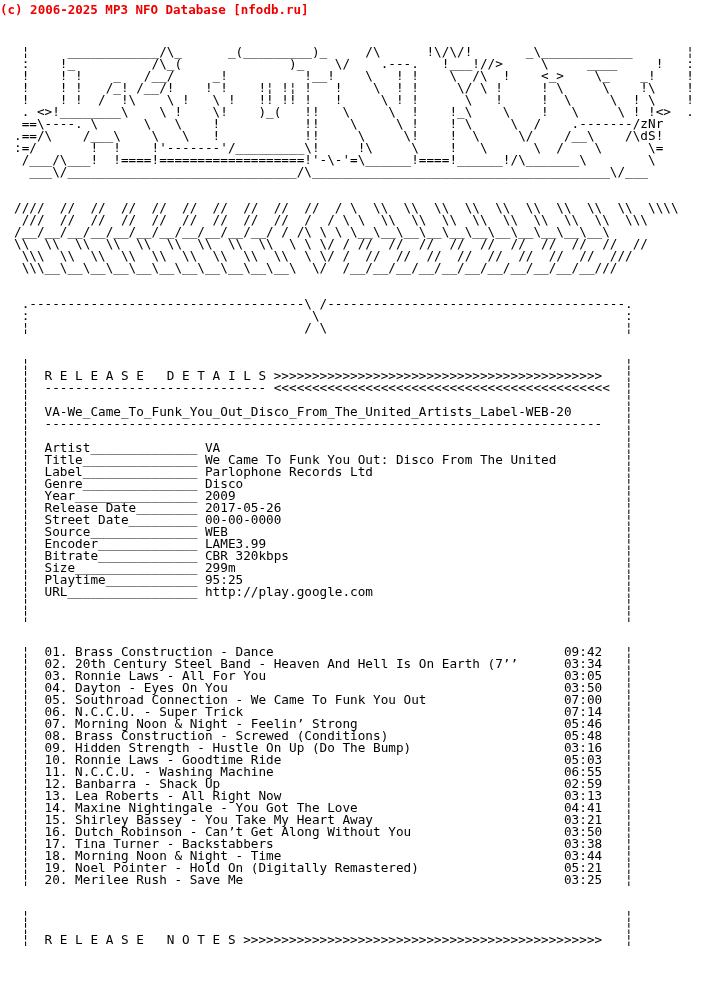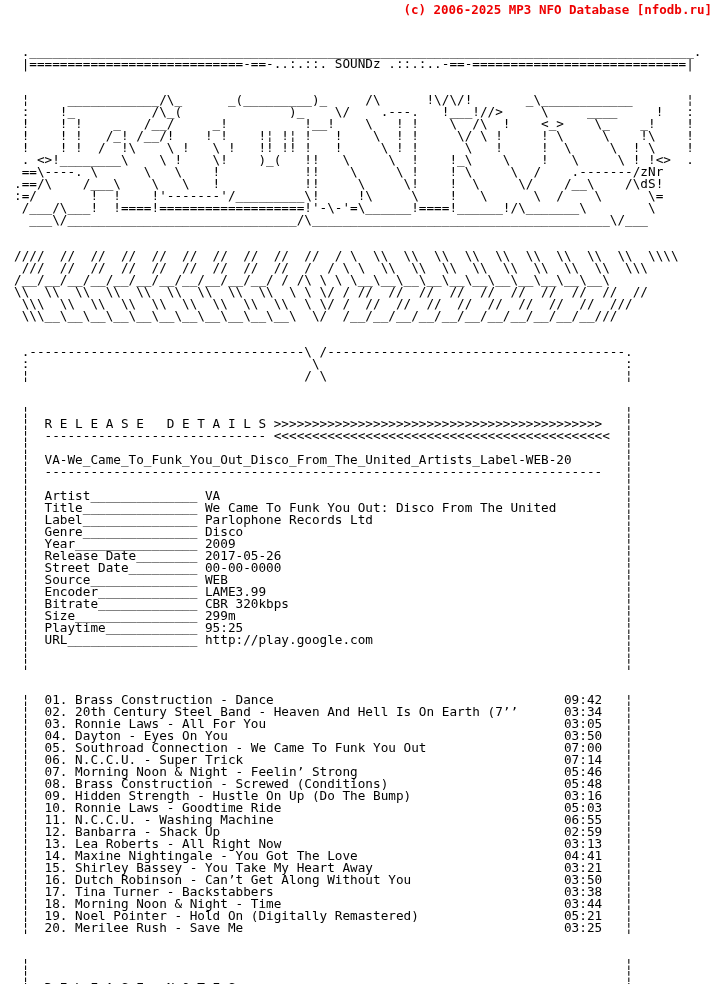--- a/index.html
+++ b/index.html
@@ -1,29 +1,28 @@
 <!DOCTYPE html>
 <html><head>
 <meta charset="utf-8">
 <style>
   html,body{margin:0;padding:0;background:#ffffff;}
   .page{position:relative;width:712px;height:984px;background:#ffffff;overflow:hidden;}
   .copyright{font-family:"DejaVu Sans Mono",monospace;font-weight:bold;font-size:12.5px;
-             line-height:16px;color:#ee0000;text-align:right;padding-top:2px;}
+             line-height:16px;color:#ee0000;text-align:left;padding-top:2px;}
   .nfo{font-family:"DejaVu Sans Mono",monospace;font-size:12.7px;line-height:12px;
        color:#000000;padding:4px 0 0 14px;white-space:pre;}
   .ln{height:12px;white-space:pre;}
 </style>
 </head>
 <body>
 
 <div class="page">
   <div class="copyright">(c) 2006-2025 MP3 NFO Database [nfodb.ru]</div>
   <div class="nfo">
-    <div id="sec-banner"><div class="ln"> ._______________________________________________________________________________________.</div><div class="ln"> |============================-==-..:.::. SOUNDz .::.:..-==-============================|</div></div>
     <div id="sec-logo"><div class="ln"> ¦     ____________/\_      _(_________)_     /\      !\/\/!       _\____________       ¦</div><div class="ln"> :    !_          /\_(              )_    \/    .---.   !___!//&gt;     \     ____     !   :</div><div class="ln"> !    ! !    _   /__/     _!          !__!    \   ! !    \  /\  !    &lt;_&gt;    \_    _!    !</div><div class="ln"> !    ! !   /_! /__/!    ! !    !¦ !¦ !   !    \  ! !     \/ \ !     ! \     \    !\    !</div><div class="ln"> !    ! !  /  !\    \ !   \ !   !! !! !   !     \ ! !      \   !     !  \     \  ! \    !</div><div class="ln"> . &lt;&gt;!________\    \ !    \!    )_(   !!   \     \  !    !_\    \    !   \     \ ! !&lt;&gt;  .</div><div class="ln"> ==\----. \      \   \    !           !!    \     \ !    ! \     \  /    .-------/zNr   </div><div class="ln">.==/\    /___\    \   \   !           !!     \     \!    !  \     \/    /__\    /\dS!   </div><div class="ln">:=/       !  !    !'-------'/_________\!     !\     \    !   \      \  /    \      \=   </div><div class="ln"> /___/\___!  !====!===================!'-\-'=\______!====!______!/\_______\        \    </div><div class="ln">  ___\/______________________________/\_______________________________________\/___     </div></div>
     <div id="sec-hatch"><div class="ln">////  //  //  //  //  //  //  //  //  //  / \  \\  \\  \\  \\  \\  \\  \\  \\  \\  \\\\</div><div class="ln"> ///  //  //  //  //  //  //  //  //  /  / \ \  \\  \\  \\  \\  \\  \\  \\  \\  \\\</div><div class="ln">/__/__/__/__/__/__/__/__/__/__/__/ / /\ \ \ \__\__\__\__\__\__\__\__\__\__\__\</div><div class="ln">\\  \\  \\  \\  \\  \\  \\  \\  \\  \ \ \/ / //  //  //  //  //  //  //  //  //  //</div><div class="ln"> \\\  \\  \\  \\  \\  \\  \\  \\  \\  \ \/ /  //  //  //  //  //  //  //  //  ///</div><div class="ln"> \\\__\__\__\__\__\__\__\__\__\__\__\  \/  /__/__/__/__/__/__/__/__/__/__/__///</div></div>
     <div id="sec-boxtop"><div class="ln"> .------------------------------------\ /---------------------------------------.</div><div class="ln"> :                                     \                                        :</div><div class="ln"> ¦                                    / \                                       ¦</div></div>
     <div id="sec-details"><div class="ln"> ¦                                                                              ¦</div><div class="ln"> ¦  R E L E A S E   D E T A I L S &gt;&gt;&gt;&gt;&gt;&gt;&gt;&gt;&gt;&gt;&gt;&gt;&gt;&gt;&gt;&gt;&gt;&gt;&gt;&gt;&gt;&gt;&gt;&gt;&gt;&gt;&gt;&gt;&gt;&gt;&gt;&gt;&gt;&gt;&gt;&gt;&gt;&gt;&gt;&gt;&gt;&gt;&gt;   ¦</div><div class="ln"> ¦  ----------------------------- &lt;&lt;&lt;&lt;&lt;&lt;&lt;&lt;&lt;&lt;&lt;&lt;&lt;&lt;&lt;&lt;&lt;&lt;&lt;&lt;&lt;&lt;&lt;&lt;&lt;&lt;&lt;&lt;&lt;&lt;&lt;&lt;&lt;&lt;&lt;&lt;&lt;&lt;&lt;&lt;&lt;&lt;&lt;&lt;  ¦</div><div class="ln"> ¦                                                                              ¦</div><div class="ln"> ¦  VA-We_Came_To_Funk_You_Out_Disco_From_The_United_Artists_Label-WEB-20       ¦</div><div class="ln"> ¦  -------------------------------------------------------------------------   ¦</div><div class="ln"> ¦                                                                              ¦</div><div class="ln"> ¦  Artist______________ VA                                                     ¦</div><div class="ln"> ¦  Title_______________ We Came To Funk You Out: Disco From The United         ¦</div><div class="ln"> ¦  Label_______________ Parlophone Records Ltd                                 ¦</div><div class="ln"> ¦  Genre_______________ Disco                                                  ¦</div><div class="ln"> ¦  Year________________ 2009                                                   ¦</div><div class="ln"> ¦  Release Date________ 2017-05-26                                             ¦</div><div class="ln"> ¦  Street Date_________ 00-00-0000                                             ¦</div><div class="ln"> ¦  Source______________ WEB                                                    ¦</div><div class="ln"> ¦  Encoder_____________ LAME3.99                                               ¦</div><div class="ln"> ¦  Bitrate_____________ CBR 320kbps                                            ¦</div><div class="ln"> ¦  Size________________ 299m                                                   ¦</div><div class="ln"> ¦  Playtime____________ 95:25                                                  ¦</div><div class="ln"> ¦  URL_________________ http://play.google.com                                 ¦</div><div class="ln"> ¦                                                                              ¦</div><div class="ln"> ¦                                                                              ¦</div></div>
     <div id="sec-tracks"><div class="ln"> ¦  01. Brass Construction - Dance                                      09:42   ¦</div><div class="ln"> ¦  02. 20th Century Steel Band - Heaven And Hell Is On Earth (7’’      03:34   ¦</div><div class="ln"> ¦  03. Ronnie Laws - All For You                                       03:05   ¦</div><div class="ln"> ¦  04. Dayton - Eyes On You                                            03:50   ¦</div><div class="ln"> ¦  05. Southroad Connection - We Came To Funk You Out                  07:00   ¦</div><div class="ln"> ¦  06. N.C.C.U. - Super Trick                                          07:14   ¦</div><div class="ln"> ¦  07. Morning Noon &amp; Night - Feelin’ Strong                           05:46   ¦</div><div class="ln"> ¦  08. Brass Construction - Screwed (Conditions)                       05:48   ¦</div><div class="ln"> ¦  09. Hidden Strength - Hustle On Up (Do The Bump)                    03:16   ¦</div><div class="ln"> ¦  10. Ronnie Laws - Goodtime Ride                                     05:03   ¦</div><div class="ln"> ¦  11. N.C.C.U. - Washing Machine                                      06:55   ¦</div><div class="ln"> ¦  12. Banbarra - Shack Up                                             02:59   ¦</div><div class="ln"> ¦  13. Lea Roberts - All Right Now                                     03:13   ¦</div><div class="ln"> ¦  14. Maxine Nightingale - You Got The Love                           04:41   ¦</div><div class="ln"> ¦  15. Shirley Bassey - You Take My Heart Away                         03:21   ¦</div><div class="ln"> ¦  16. Dutch Robinson - Can’t Get Along Without You                    03:50   ¦</div><div class="ln"> ¦  17. Tina Turner - Backstabbers                                      03:38   ¦</div><div class="ln"> ¦  18. Morning Noon &amp; Night - Time                                     03:44   ¦</div><div class="ln"> ¦  19. Noel Pointer - Hold On (Digitally Remastered)                   05:21   ¦</div><div class="ln"> ¦  20. Merilee Rush - Save Me                                          03:25   ¦</div></div>
     <div id="sec-notes"><div class="ln"> ¦                                                                              ¦</div><div class="ln"> ¦                                                                              ¦</div><div class="ln"> ¦  R E L E A S E   N O T E S &gt;&gt;&gt;&gt;&gt;&gt;&gt;&gt;&gt;&gt;&gt;&gt;&gt;&gt;&gt;&gt;&gt;&gt;&gt;&gt;&gt;&gt;&gt;&gt;&gt;&gt;&gt;&gt;&gt;&gt;&gt;&gt;&gt;&gt;&gt;&gt;&gt;&gt;&gt;&gt;&gt;&gt;&gt;&gt;&gt;&gt;&gt;   ¦</div></div>
     
   </div>
 </div>
 

